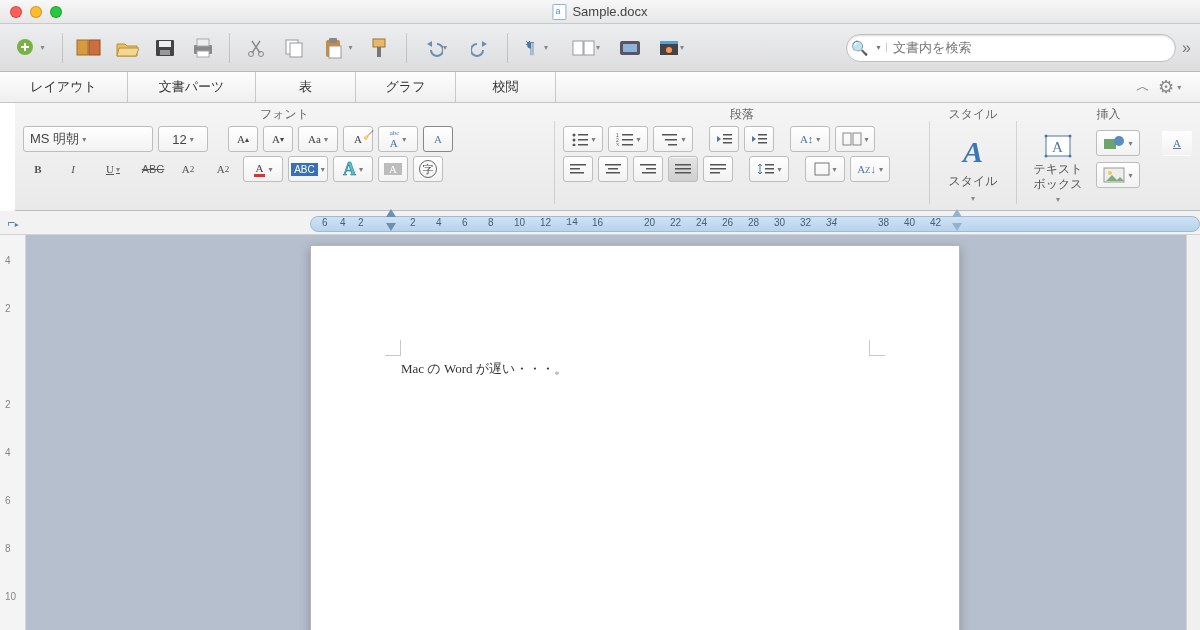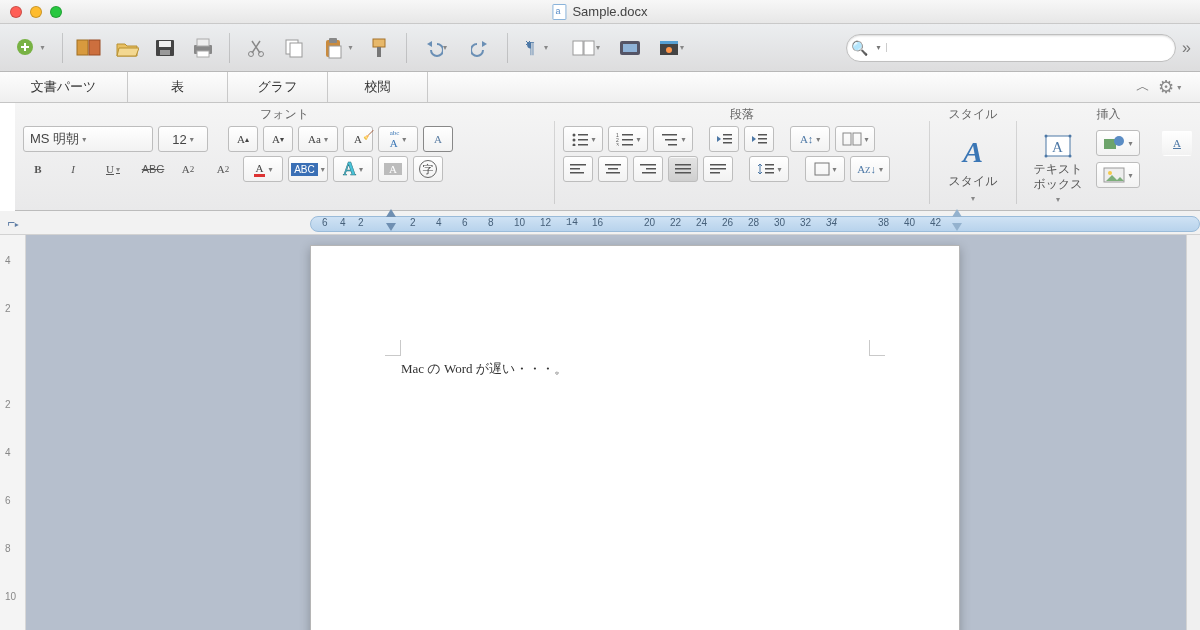--- a/index.html
+++ b/index.html
@@ -190,26 +190,30 @@
         <rect x="2" y="3" width="18" height="3" fill="#57a0d3"></rect>
         <circle cx="11" cy="12" r="3" fill="#ff964a"></circle>
       </svg>
       <span style="font-size:8px;color:#888">▾</span>
   </div>
 
   <div class="search-wrap">
     <div class="searchbox">
       <span class="mag">🔍</span>
       <span class="arrow">▾</span>
+      <input placeholder="文書内を検索" style="">
     </div>
     <span class="chevrons">»</span>
   </div>
 </div>
 
 <div class="tabs">
+  <div class="tab">
+      <span>レイアウト</span>
+    </div>
   <div class="tab">
       <span>文書パーツ</span>
     </div>
   <div class="tab" style="width:100px">
       <span>表</span>
     </div>
   <div class="tab" style="width:100px">
       <span>グラフ</span>
     </div>
   <div class="tab" style="width:100px">

